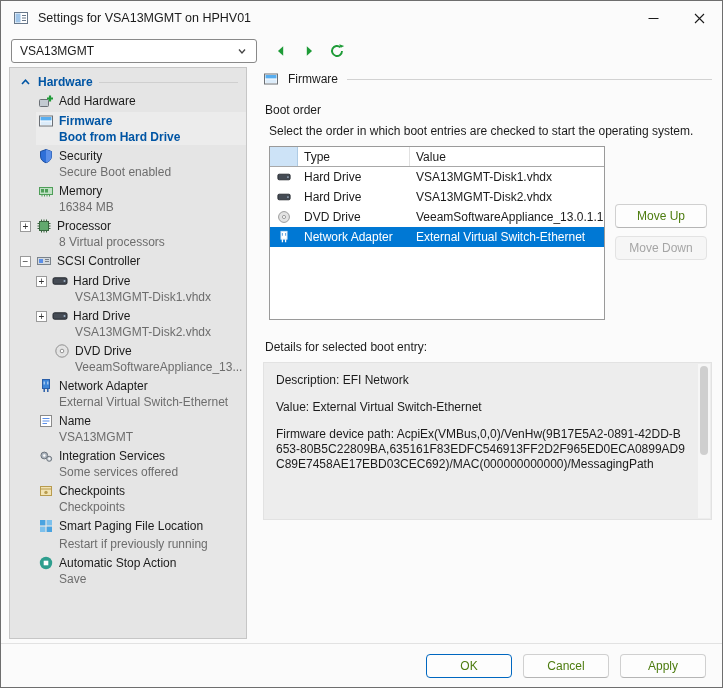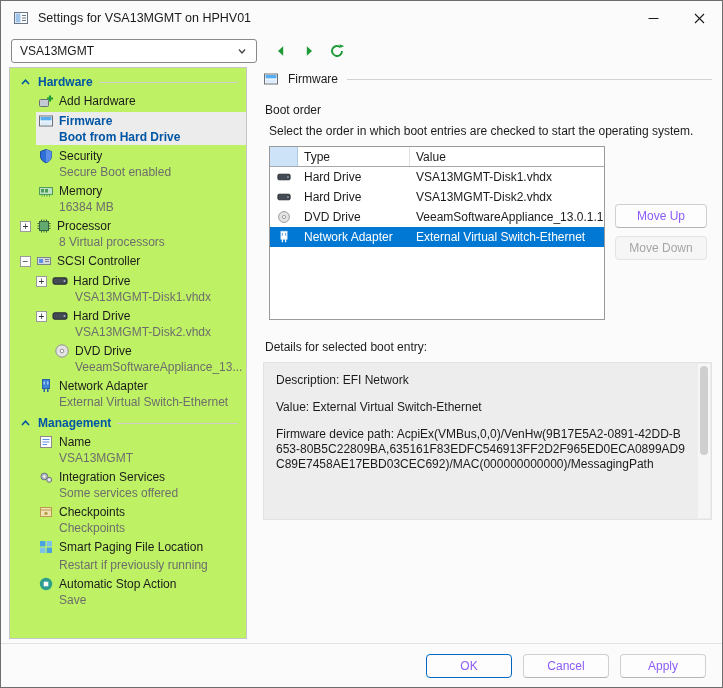--- a/index.html
+++ b/index.html
@@ -17,21 +17,21 @@
 
   
   .toolbar { height:32px; flex:none; display:flex; align-items:center; padding:0 10px; gap:4px; }
   .combo { width:246px; height:24px; border:1px solid #898989; border-radius:3px; background:#fff; display:flex; align-items:center; justify-content:space-between; padding:0 8px; margin-right:8px; }
   .nav-btn { width:24px; height:24px; display:flex; align-items:center; justify-content:center; background:transparent; border:none; }
 
   
   .bodyarea { flex:1; display:flex; padding:0 8px 4px 8px; gap:8px; min-height:0; }
 
   
-  .sidebar { width:238px; flex:none; background:#bef264; border:1px solid #c6c6c6; padding-top:3px; overflow:hidden; }
+  .sidebar { width:238px; flex:none; background:#e5e5e5; border:1px solid #c6c6c6; padding-top:3px; overflow:hidden; }
   .section-h { display:flex; align-items:center; padding:4px 8px 3px 10px; color:#0055a4; font-weight:bold; }
   .section-h .chev { width:11px; height:10px; margin-right:7px; flex:none; }
   .section-h .rule { flex:1; border-top:1px solid #cfcfcf; margin-left:6px; }
   .titem { margin-bottom:2px; }
   .trow { display:flex; align-items:center; gap:5px; padding:1px 6px 1px 28px; line-height:15px; }
   .trow.has-exp { padding-left:10px; }
   .trow.child { padding-left:44px; }
   .trow.child.has-exp { padding-left:26px; }
   .tsub { padding-left:49px; color:#6d6d6d; line-height:15px; }
   .tsub.child { padding-left:65px; }
@@ -57,21 +57,21 @@
   .th-type { width:112px; flex:none; padding:3px 6px 0; border-right:1px solid #e1e1e1; }
   .th-value { flex:1; padding:3px 6px 0; }
   .tb-row { display:flex; align-items:center; height:20px; }
   .tb-icon { width:28px; flex:none; display:flex; justify-content:center; }
   .tb-type { width:112px; flex:none; padding:0 6px; white-space:nowrap; overflow:hidden; }
   .tb-value { flex:1; padding:0 6px; white-space:nowrap; overflow:hidden; }
   .tb-row.sel { background:#0078d4; color:#fff; }
 
   .move-btns { display:flex; flex-direction:column; gap:8px; padding-top:58px; }
 
-  .btn { height:24px; min-width:92px; padding:0 12px; border:1px solid #d0d0d0; border-bottom-color:#b5b5b5; border-radius:4px; background:#fdfdfd; font-family:"Liberation Sans",sans-serif; font-size:12px; color:#8b5cf6; }
+  .btn { height:24px; min-width:92px; padding:0 12px; border:1px solid #d0d0d0; border-bottom-color:#b5b5b5; border-radius:4px; background:#fdfdfd; font-family:"Liberation Sans",sans-serif; font-size:12px; color:#4d7c0f; }
   .btn.disabled { color:#a5a5a5; background:#f6f6f6; border-color:#e3e3e3; }
 
   .details-label { margin:20px 0 8px 2px; }
   .details-panel { background:#ededed; border:1px solid #e2e2e2; padding:10px 24px 10px 12px; height:158px; position:relative; overflow:hidden; }
   .details-panel p { margin-bottom:12px; line-height:15px; }
   .details-panel p.path { word-break:break-all; margin-bottom:0; }
   .dscroll { position:absolute; top:1px; right:1px; bottom:1px; width:12px; background:#f6f6f6; }
   .dscroll .thumb { position:absolute; top:2px; left:2px; width:8px; height:58%; background:#cfcfcf; border-radius:4px; }
 
   
@@ -274,27 +274,20 @@
                 <rect x="4.5" y="1.5" width="7" height="9" fill="#3e86d8" stroke="#2b5fa8"></rect>
                 <path d="M6.2 10.5 v3.5 M9.8 10.5 v3.5" stroke="#2b5fa8" stroke-width="1.5"></path>
                 <path d="M6.2 3.5 v3 M9.8 3.5 v3" stroke="#bcd8f5" stroke-width="1.2"></path>
               </svg>
             </span>
           <span class="tlabel">Network Adapter</span>
         </div>
         <div class="tsub">External Virtual Switch-Ethernet</div>
       </div>
 
-      <div class="section-h">
-        <svg class="chev" viewBox="0 0 11 10">
-            <path d="M2 7 L5.5 3.2 L9 7" stroke="#0055a4" stroke-width="1.6" fill="none"></path>
-          </svg>
-        <span>Management</span>
-        <span class="rule"></span>
-      </div>
 
       <div class="titem">
         <div class="trow">
           <span>
               <svg class="ic16" viewBox="0 0 16 16">
                 <rect x="2.5" y="2.5" width="11" height="11" fill="#fff" stroke="#8a8a8a"></rect>
                 <path d="M4.5 5.5 h7 M4.5 8 h7 M4.5 10.5 h4.5" stroke="#5b8fe8" stroke-width="1"></path>
               </svg>
             </span>
           <span class="tlabel">Name</span>

